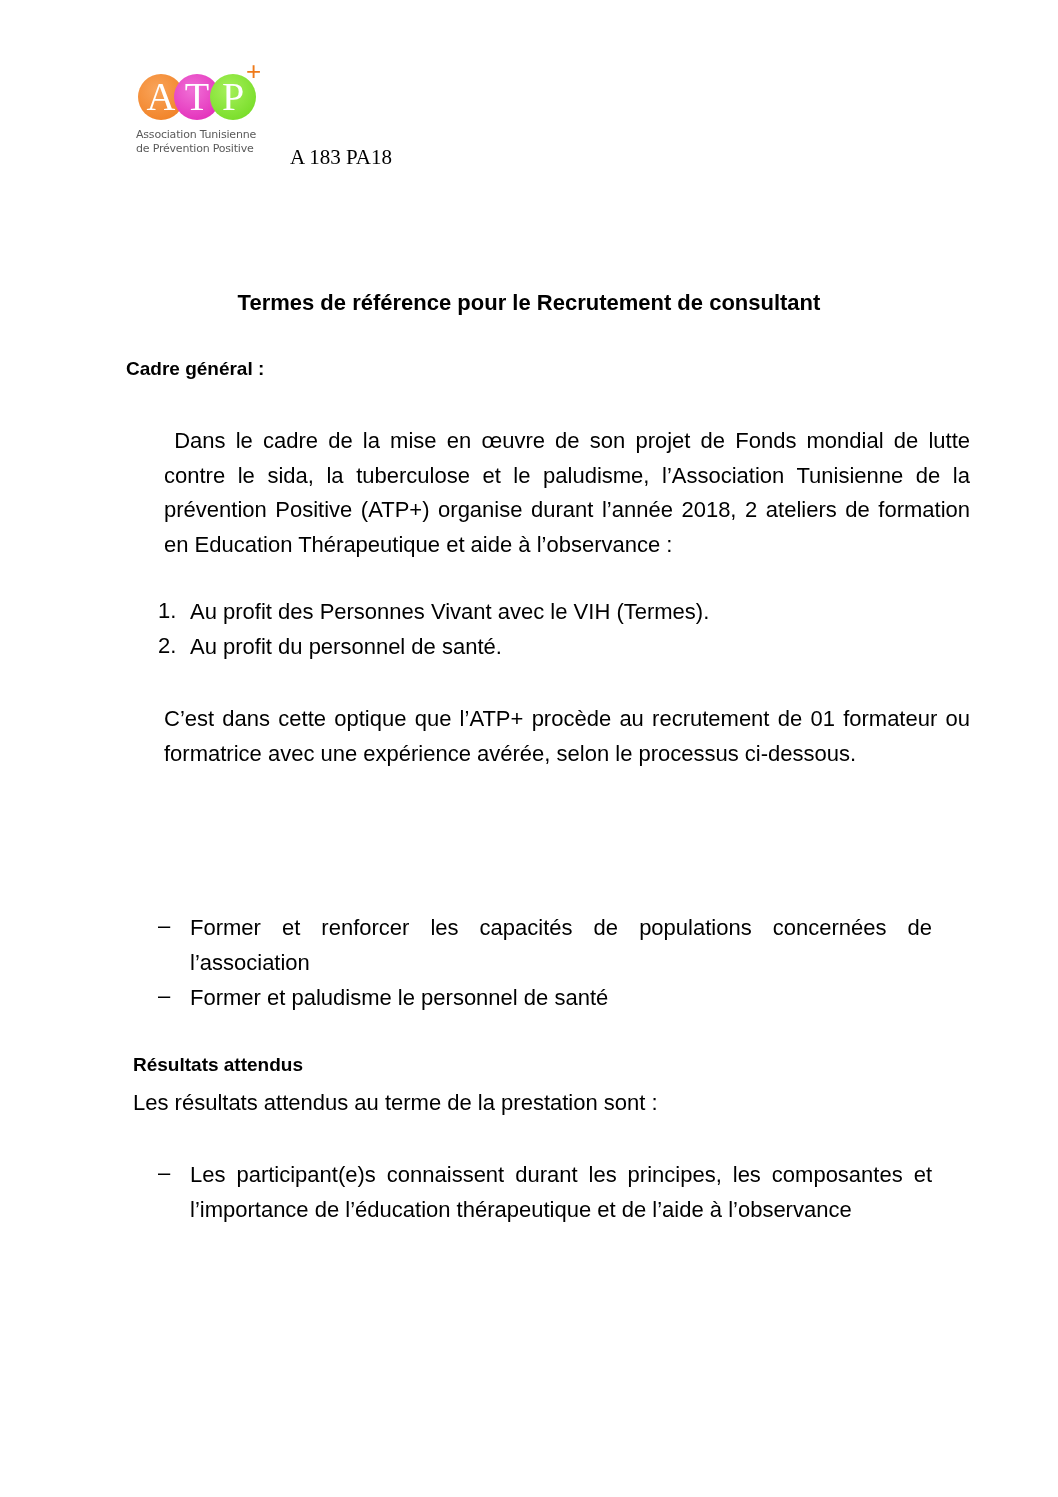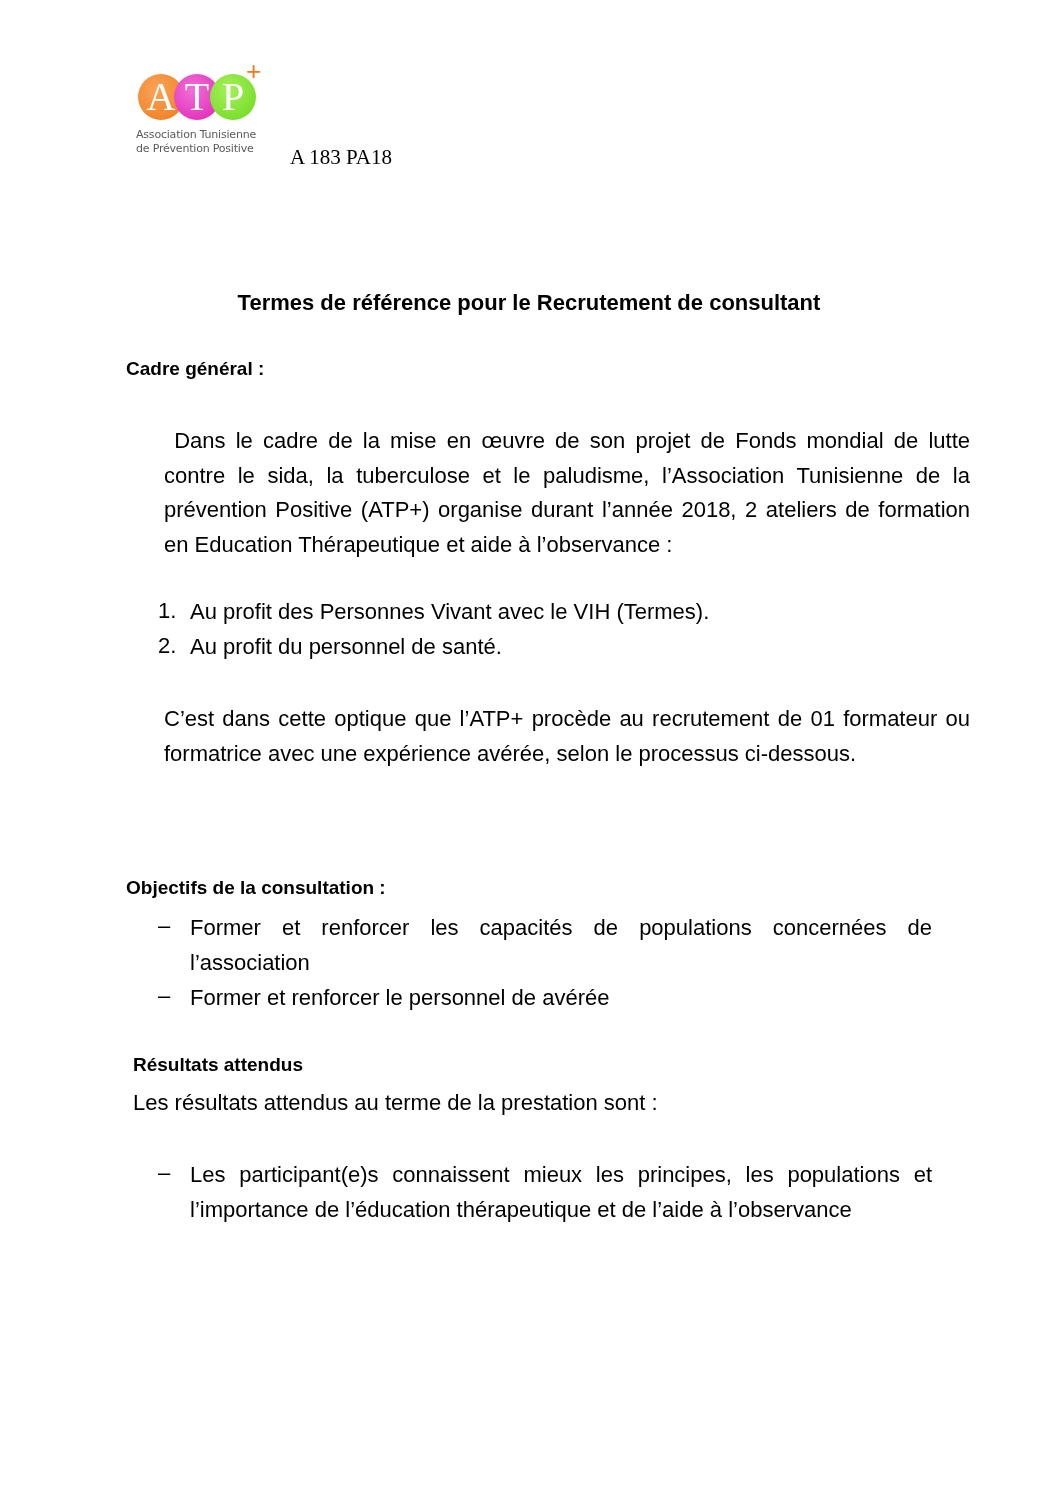--- a/index.html
+++ b/index.html
@@ -70,26 +70,25 @@
     <span style="white-space:pre-wrap;"> Dans le cadre de la mise en œuvre de son projet de Fonds mondial de lutte contre le sida, la tuberculose et le paludisme, l’Association Tunisienne de la prévention Positive (ATP+) organise durant l’année 2018, 2 ateliers de formation en Education Thérapeutique et aide à l’observance :</span>
   </div>
 
   <div class="num" style="top:598px;">1.</div>
   <div class="li-text" style="top:595px;">Au profit des Personnes Vivant avec le VIH (Termes).</div>
   <div class="num" style="top:633px;">2.</div>
   <div class="li-text" style="top:630px;">Au profit du personnel de santé.</div>
 
   <div class="p" style="top:702px;">C’est dans cette optique que l’ATP+ procède au recrutement de 01 formateur ou formatrice avec une expérience avérée, selon le processus ci-dessous.</div>
 
-  <div class="h" style="left:126px; top:877px;">Objectifs de la consultation :</div>
 
   <div class="dash" style="top:913px;">–</div>
   <div class="li-text" style="top:911px;">Former et renforcer les capacités de populations concernées de l’association</div>
   <div class="dash" style="top:983px;">–</div>
-  <div class="li-text" style="top:981px;">Former et renforcer le personnel de avérée</div>
+  <div class="li-text" style="top:981px;">Former et paludisme le personnel de santé</div>
 
   <div class="h" style="left:133px; top:1054px;">Résultats attendus</div>
   <div class="list-item" style="left:133px; top:1086px;">Les résultats attendus au terme de la prestation sont :</div>
 
   <div class="dash" style="top:1160px;">–</div>
-  <div class="li-text" style="top:1158px;">Les participant(e)s connaissent mieux les principes, les populations et l’importance de l’éducation thérapeutique et de l’aide à l’observance</div>
+  <div class="li-text" style="top:1158px;">Les participant(e)s connaissent durant les principes, les composantes et l’importance de l’éducation thérapeutique et de l’aide à l’observance</div>
 
 </div>
 
 </body></html>

